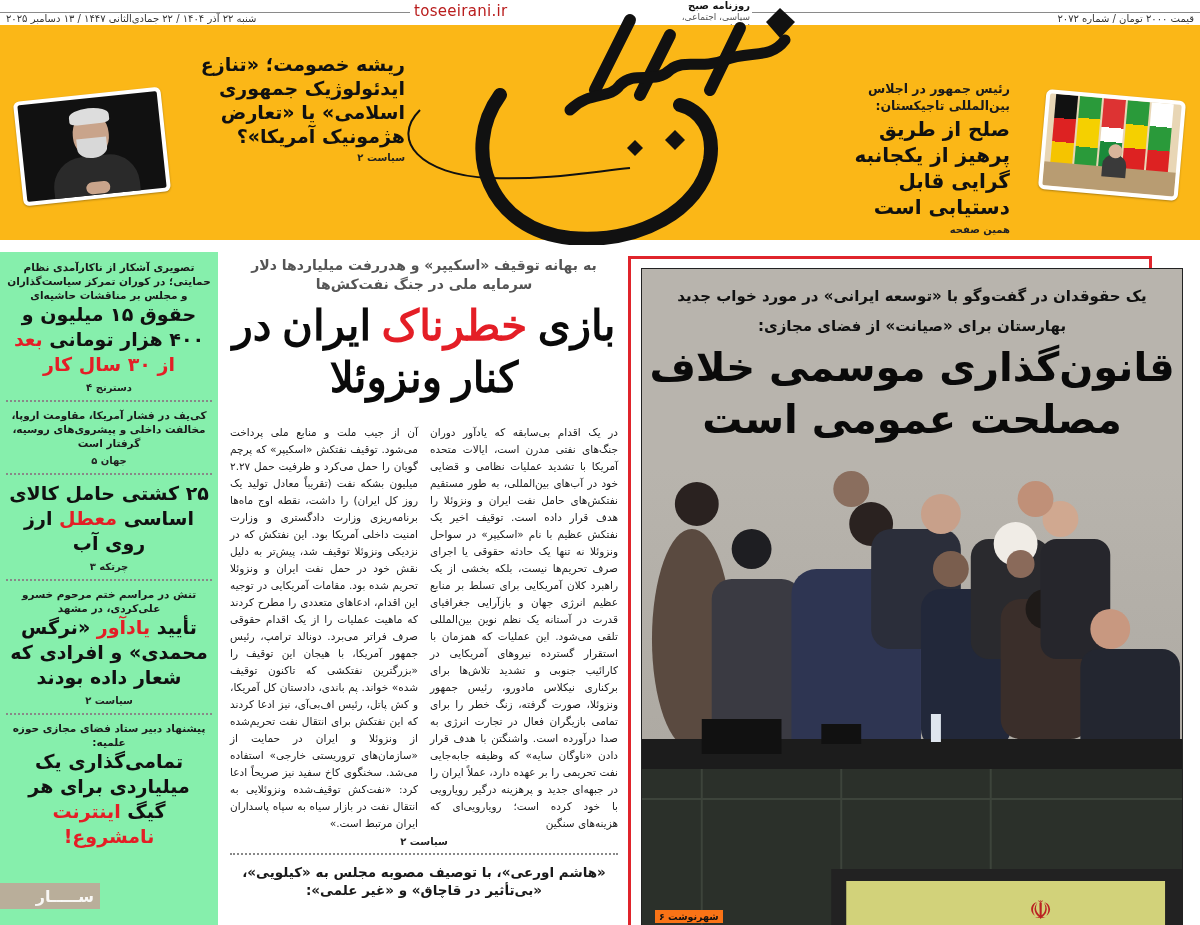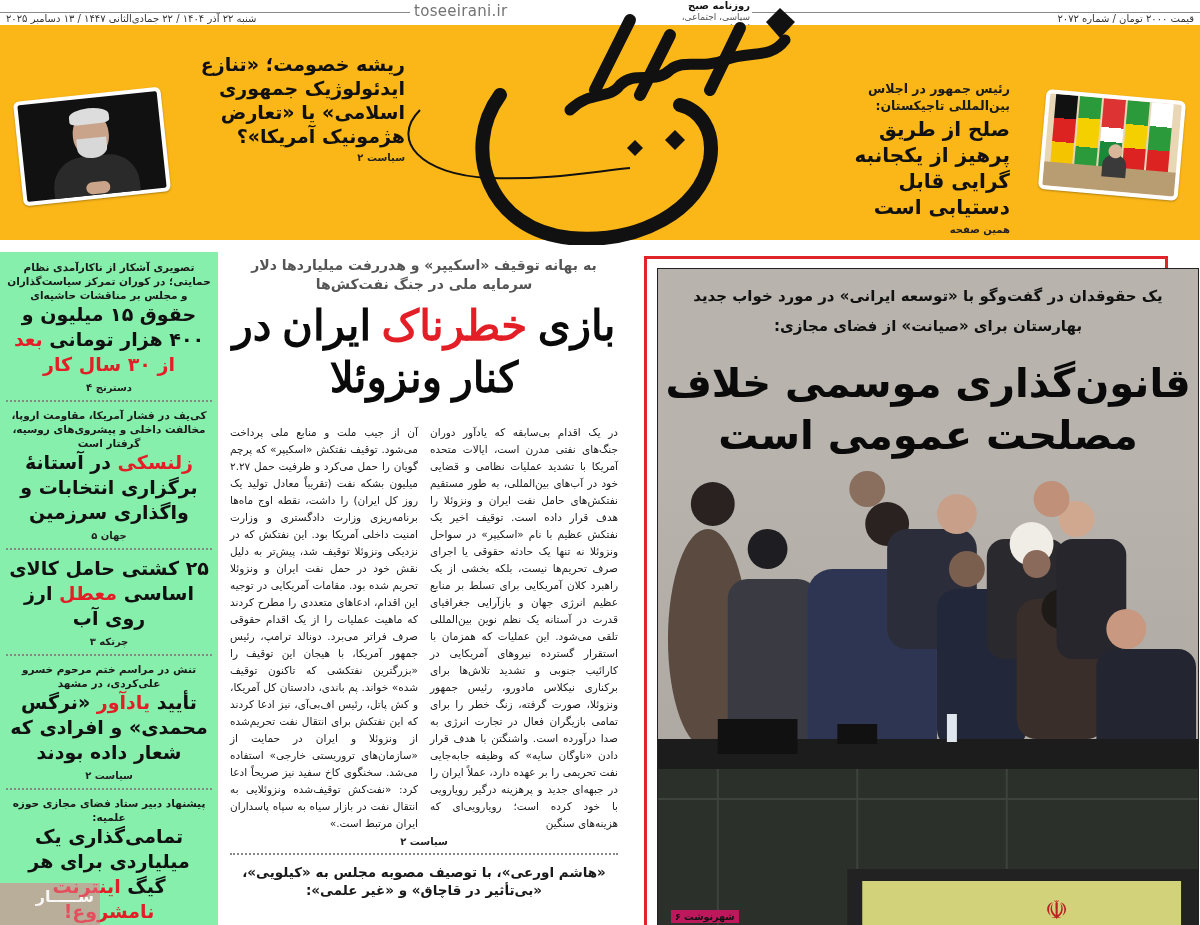--- a/index.html
+++ b/index.html
@@ -4,21 +4,21 @@
 <style>
   * { box-sizing: border-box; margin: 0; padding: 0; }
   html, body { width: 1200px; height: 925px; overflow: hidden; background: #ffffff; }
   body { font-family: "DejaVu Sans", "Liberation Sans", sans-serif; color: #111; position: relative; direction: rtl; }
 
   
   .top-strip { position: absolute; top: 0; left: 0; width: 1200px; height: 25px; background: #fff; }
   .top-rule-left { position: absolute; left: 0; top: 12px; width: 410px; height: 1px; background: #8a8a8a; }
   .top-rule-right { position: absolute; left: 752px; top: 12px; width: 448px; height: 1px; background: #8a8a8a; }
   .date-line { position: absolute; left: 6px; top: 13px; font-size: 10px; color: #333; direction: rtl; white-space: nowrap; }
-  .site-url { position: absolute; left: 414px; top: 2px; font-size: 15px; color: #737373; direction: ltr; font-family: "DejaVu Sans", sans-serif; letter-spacing: 0.3px; }
+  .site-url { position: absolute; left: 414px; top: 2px; font-size: 15px; color: #b91c1c; direction: ltr; font-family: "DejaVu Sans", sans-serif; letter-spacing: 0.3px; }
   .price-line { position: absolute; right: 6px; top: 13px; font-size: 10px; color: #333; white-space: nowrap; }
   .tagline { position: absolute; left: 658px; top: 0px; width: 92px; text-align: right; }
   .tagline .t1 { font-size: 10px; font-weight: bold; color: #111; display: block; line-height: 12px; }
   .tagline .t2 { font-size: 9px; color: #555; display: block; line-height: 11px; }
 
   
   .yellow-band { position: absolute; top: 25px; left: 0; width: 1200px; height: 215px; background: #fbb717; }
 
   
   .logo { position: absolute; left: 380px; top: 0; width: 420px; height: 245px; z-index: 3; }
@@ -46,40 +46,40 @@
   .photo-right .face { position: absolute; left: 63px; top: 45px; width: 14px; height: 14px; background: #d9b59a; border-radius: 50%; }
 
   
   .left-col { position: absolute; left: 0; top: 252px; width: 218px; height: 673px; background: #86efac; text-align: center; }
   .left-item { padding: 0 6px; }
   .left-kicker { font-size: 10.5px; font-weight: bold; line-height: 14px; color: #1a1a1a; }
   .left-head { font-size: 19px; font-weight: bold; line-height: 25px; color: #111; }
   .red { color: #e41e26; }
   .left-ref { font-size: 10px; font-weight: bold; color: #222; margin-top: 4px; line-height: 14px; }
   .dots { border-bottom: 2px dotted #888; margin: 5px 6px 6px; }
-  .watermark { position: absolute; left: 0; top: 883px; width: 100px; height: 42px; background: rgba(228, 120, 140, 0.55); z-index: 5; }
+  .watermark { position: absolute; left: 0; top: 883px; width: 100px; height: 26px; background: rgba(228, 120, 140, 0.55); z-index: 5; }
   .watermark span { position: absolute; right: 6px; top: 4px; font-size: 16px; font-weight: bold; color: rgba(255,255,255,.9); letter-spacing: 2px; }
 
   
   .mid-col { position: absolute; left: 230px; top: 252px; width: 388px; height: 673px; text-align: center; }
   .mid-kicker { font-size: 14px; font-weight: bold; line-height: 19px; color: #555; margin-top: 4px; }
   .mid-head { font-family: Liberation Serif, serif; font-size: 42px; font-weight: 900; line-height: 52px; color: #0a0a0a; margin-top: 6px; letter-spacing: -1px; }
   .body-cols { display: flex; flex-direction: row; gap: 12px; margin-top: 20px; text-align: justify; }
   .body-col { flex: 1; font-size: 10.5px; line-height: 17px; color: #1a1a1a; }
   .mid-ref { font-size: 10px; font-weight: bold; margin-top: 4px; color: #222; }
   .mid-dots { border-bottom: 2px dotted #888; margin: 6px 0 8px; }
   .mid-kicker2 { font-size: 13.5px; font-weight: bold; line-height: 18px; color: #1a1a1a; }
 
   
-  .feature-frame { position: absolute; left: 628px; top: 256px; width: 524px; height: 669px; border: 3px solid #e0242b; border-bottom: none; margin-left: 16px; }
+  .feature-frame { position: absolute; left: 628px; top: 256px; width: 524px; height: 669px; border: 3px solid #e0242b; border-bottom: none; }
   .feature-inner { position: absolute; left: 10px; top: 9px; width: 542px; height: 660px; border: 1px solid #222; border-bottom: none; overflow: hidden; background: #b8b4ad; }
   .feature-kicker { position: absolute; top: 12px; width: 100%; text-align: center; font-size: 15px; font-weight: bold; line-height: 30px; color: #111; z-index: 2; }
-  .feature-head { position: absolute; top: 88px; width: 100%; text-align: center; font-size: 40px; font-weight: 900; line-height: 52px; color: #0a0a0a; z-index: 2; letter-spacing: -1px; }
+  .feature-head { position: absolute; top: 72px; width: 100%; text-align: center; font-size: 40px; font-weight: 900; line-height: 52px; color: #0a0a0a; z-index: 2; letter-spacing: -1px; }
   .photo-main { position: absolute; left: 0; top: 200px; width: 100%; height: 460px; }
-  .caption-tag { position: absolute; left: 13px; top: 641px; background: #be185d; font-size: 9.5px; font-weight: bold; padding: 1px 4px; color: #111; z-index: 3; }
+  .caption-tag { position: absolute; left: 13px; top: 641px; background: #f97316; font-size: 9.5px; font-weight: bold; padding: 1px 4px; color: #111; z-index: 3; }
 </style>
 </head>
 <body>
 
 <div class="top-strip">
   <div class="top-rule-left"></div>
   <div class="top-rule-right"></div>
   <div class="date-line">شنبه ۲۲ آذر ۱۴۰۴ / ۲۲ جمادی‌الثانی ۱۴۴۷ / ۱۳ دسامبر ۲۰۲۵</div>
   <div class="site-url">toseeirani.ir</div>
   <div class="price-line">قیمت ۲۰۰۰ تومان / شماره ۲۰۷۲</div>
@@ -141,21 +141,20 @@
 
 <div class="left-col">
   <div class="left-item" style="margin-top:8px">
     <div class="left-kicker">تصویری آشکار از ناکارآمدی نظام حمایتی؛ در کوران تمرکز سیاست‌گذاران و مجلس بر مناقشات حاشیه‌ای</div>
     <div class="left-head"><span>حقوق ۱۵ میلیون و ۴۰۰ هزار تومانی </span><span class="red">بعد از ۳۰ سال کار</span></div>
     <div class="left-ref">دسترنج ۴</div>
   </div>
   <div class="dots"></div>
   <div class="left-item">
     <div class="left-kicker">کی‌یف در فشار آمریکا، مقاومت اروپا، مخالفت داخلی و پیشروی‌های روسیه، گرفتار است</div>
-    <div class="left-head"><span class="red">زلنسکی</span><span> در آستانهٔ برگزاری انتخابات و واگذاری سرزمین</span></div>
     <div class="left-ref">جهان ۵</div>
   </div>
   <div class="dots"></div>
   <div class="left-item">
     <div class="left-head"><span>۲۵ کشتی حامل کالای اساسی </span><span class="red">معطل</span><span> ارز روی آب</span></div>
     <div class="left-ref">چرتکه ۳</div>
   </div>
   <div class="dots"></div>
   <div class="left-item">
     <div class="left-kicker">تنش در مراسم ختم مرحوم خسرو علی‌کردی، در مشهد</div>

